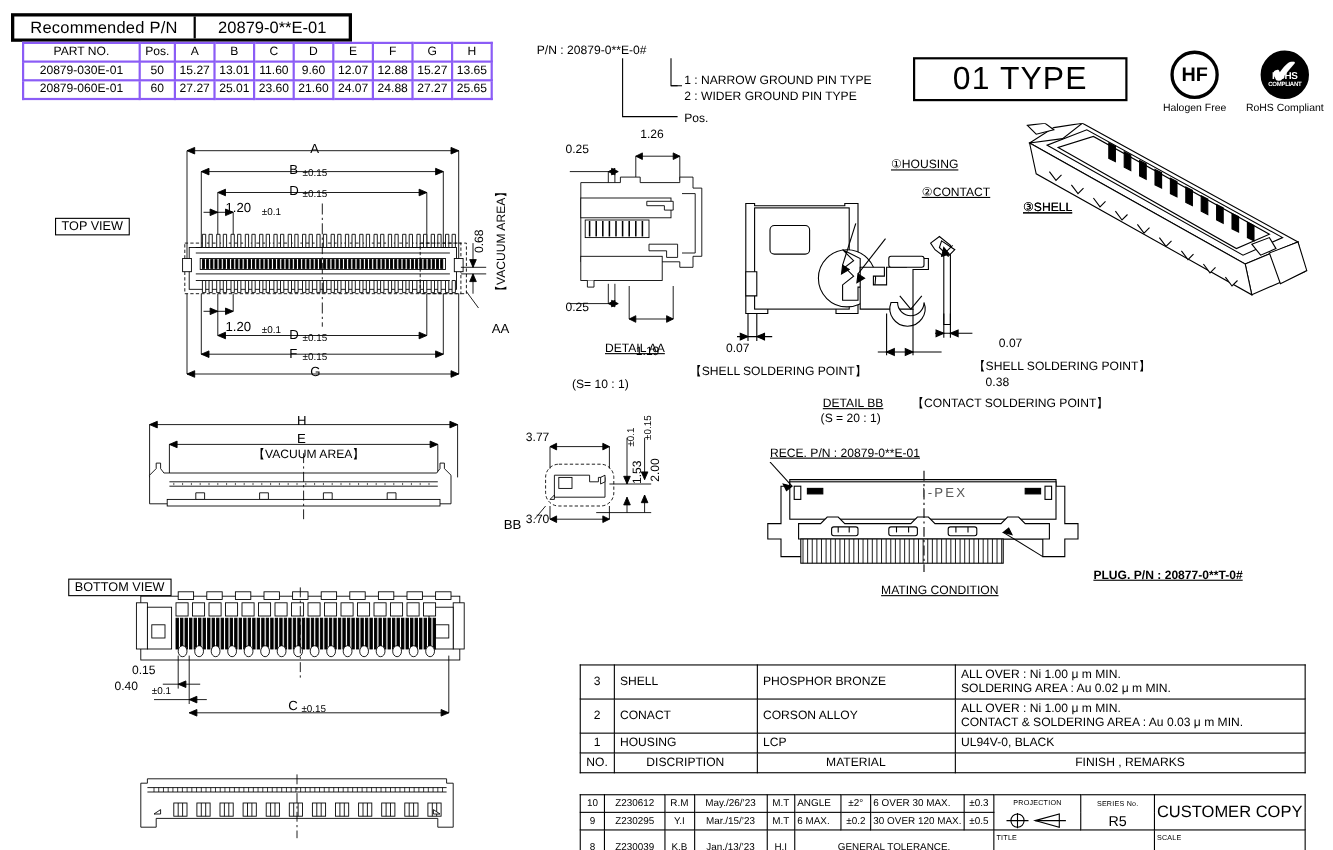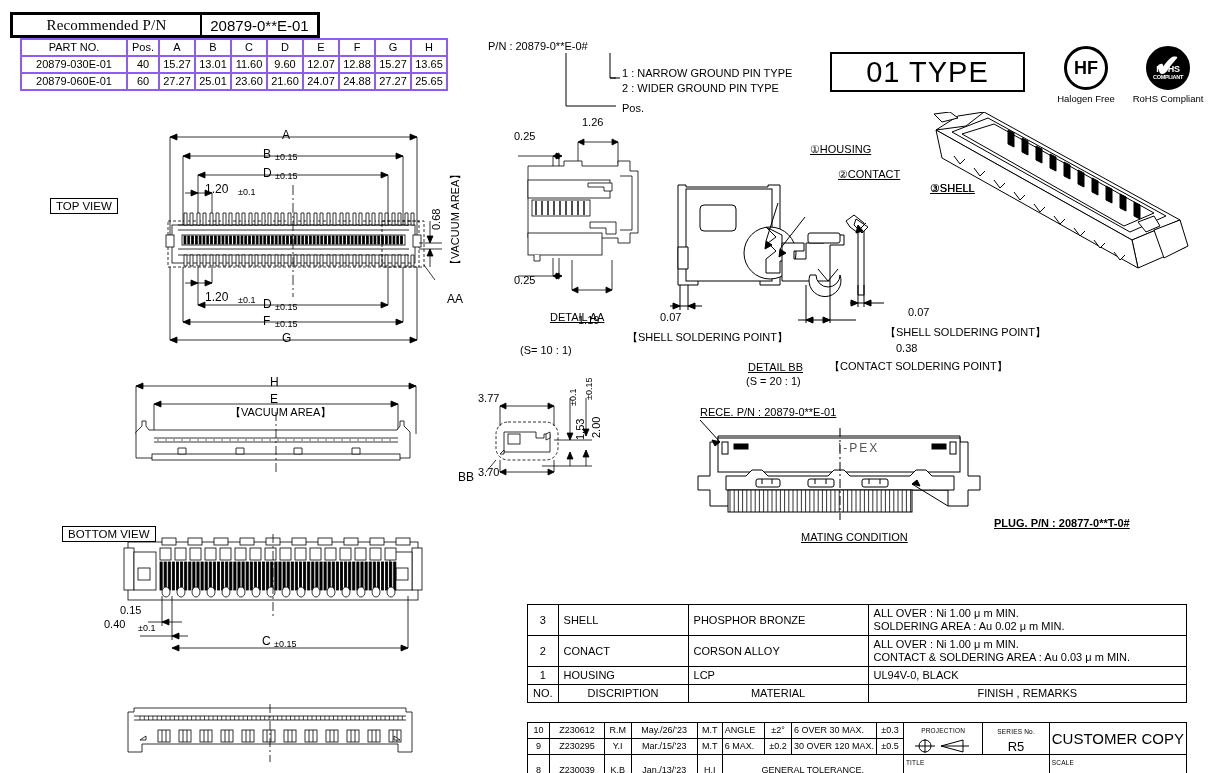--- a/index.html
+++ b/index.html
@@ -17,22 +17,22 @@
   .abs { position: absolute; }
 
   
   #rec-pn-box {
     left: 10px; top: 12px; width: 310px; height: 26px;
     border: 3px solid #000;
     display: flex; align-items: stretch;
     background: #fff;
   }
   #rec-pn-box .lbl {
-    width: 187px; display: flex; align-items: center; justify-content: center;
-    font-size: 15px; letter-spacing: .2px; font-family: Liberation Serif, serif;
+    width: 163px; display: flex; align-items: center; justify-content: center;
+    font-size: 15px; letter-spacing: .2px;
   }
   #rec-pn-box .sep { width: 2px; background: #000; }
   #rec-pn-box .val {
     flex: 1; display: flex; align-items: center; justify-content: center;
     font-size: 15px;
   }
 
   
   #dim-table {
     left: 20px; top: 38px;
@@ -167,21 +167,21 @@
       <th class="dcol">D</th>
       <th class="dcol">E</th>
       <th class="dcol">F</th>
       <th class="dcol">G</th>
       <th class="dcol">H</th>
     </tr>
   </thead>
   <tbody>
     <tr>
       <td>20879-030E-01</td>
-      <td>40</td>
+      <td>50</td>
       <td>15.27</td>
       <td>13.01</td>
       <td>11.60</td>
       <td>9.60</td>
       <td>12.07</td>
       <td>12.88</td>
       <td>15.27</td>
       <td>13.65</td>
     </tr>
     <tr>

